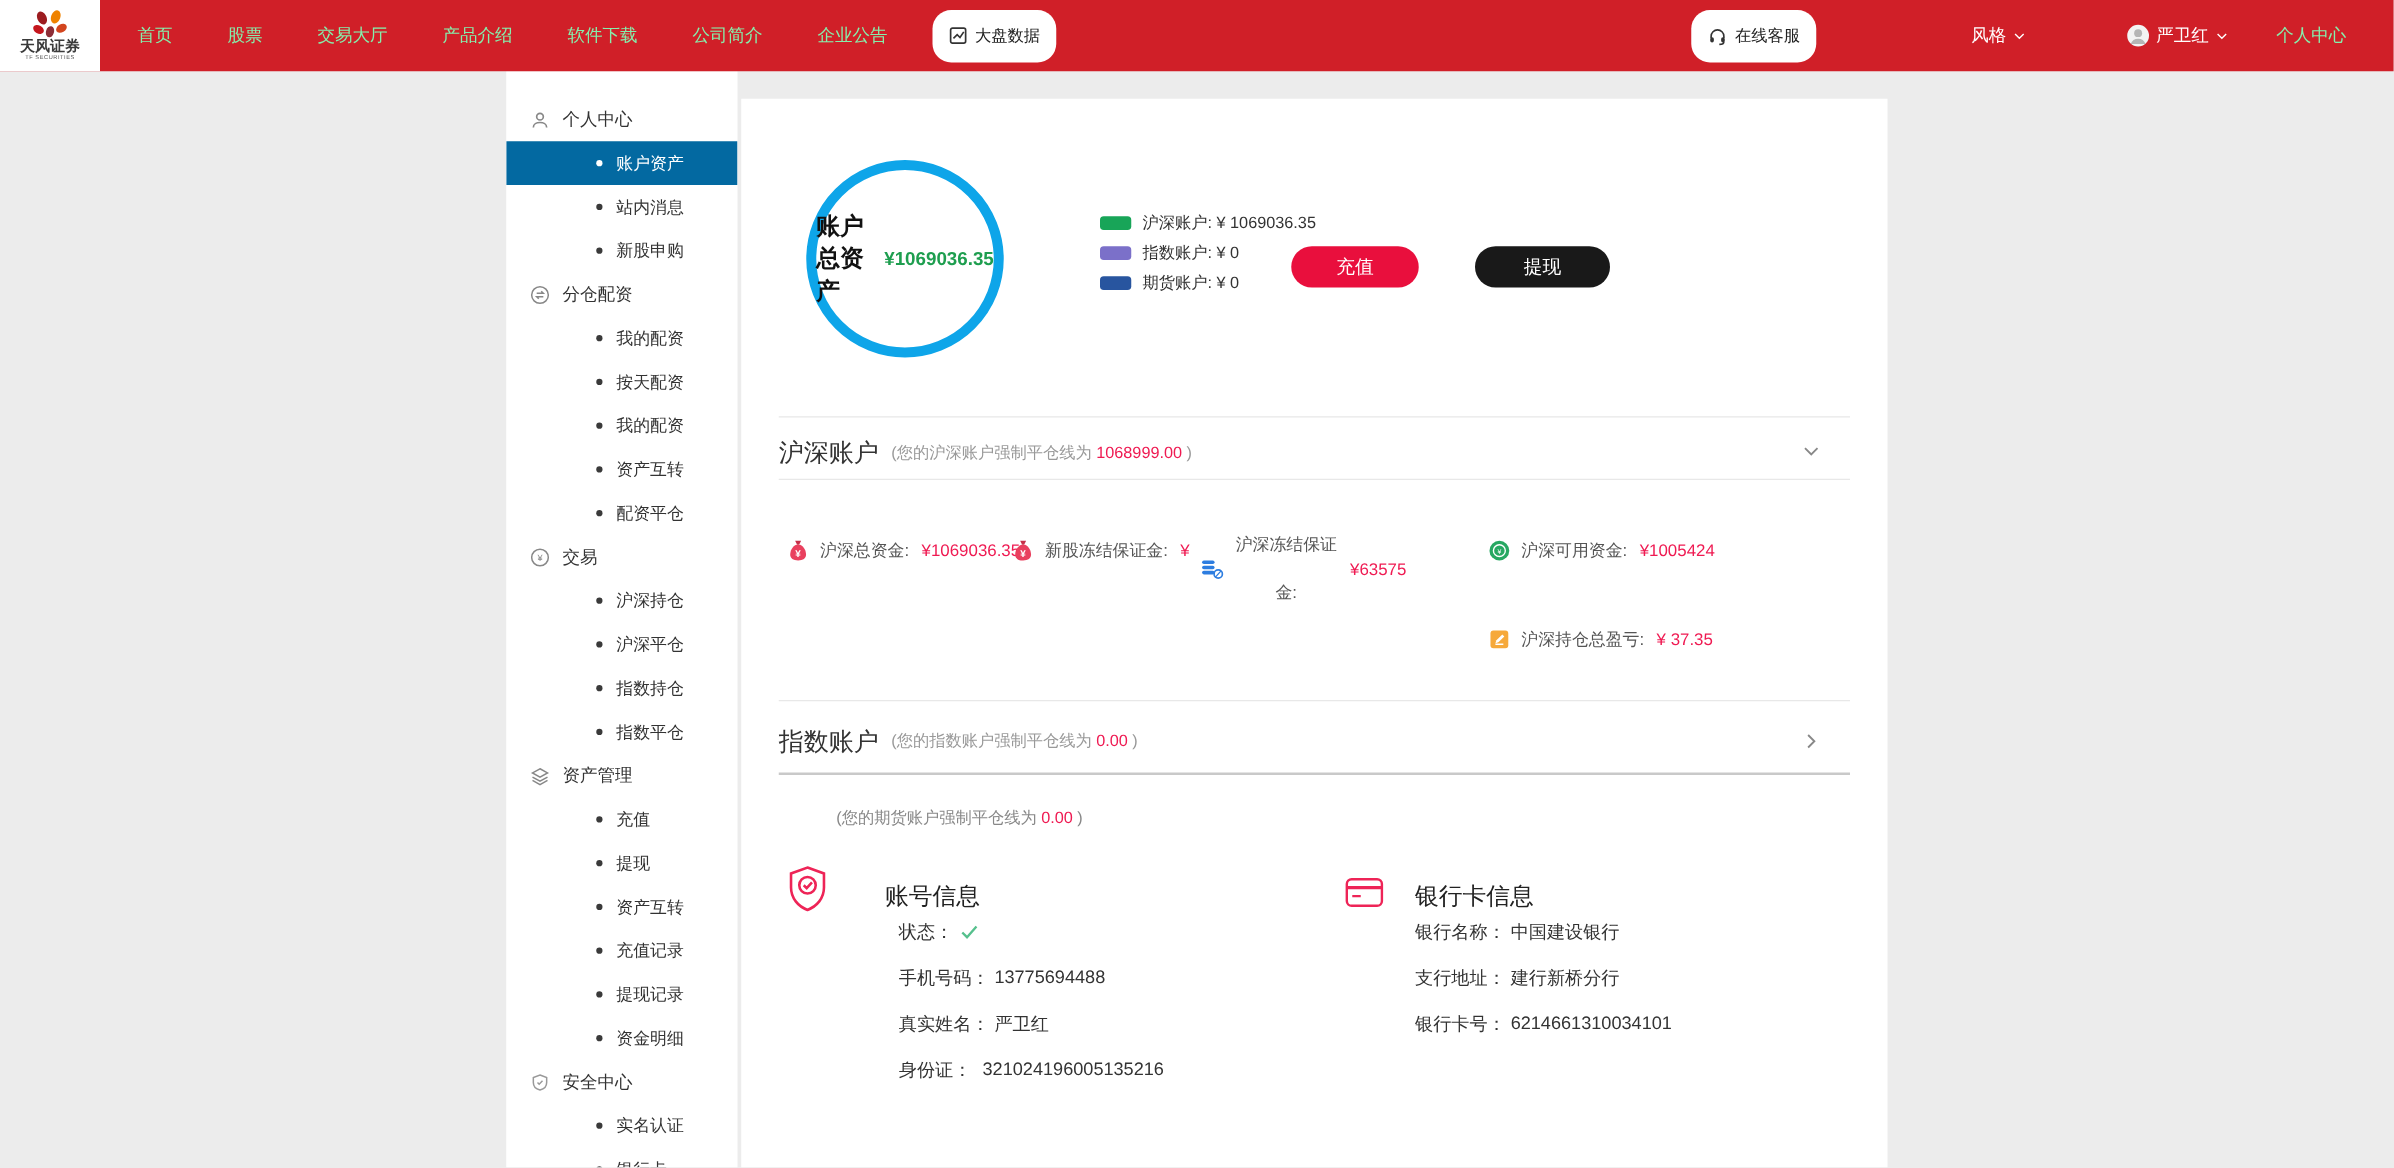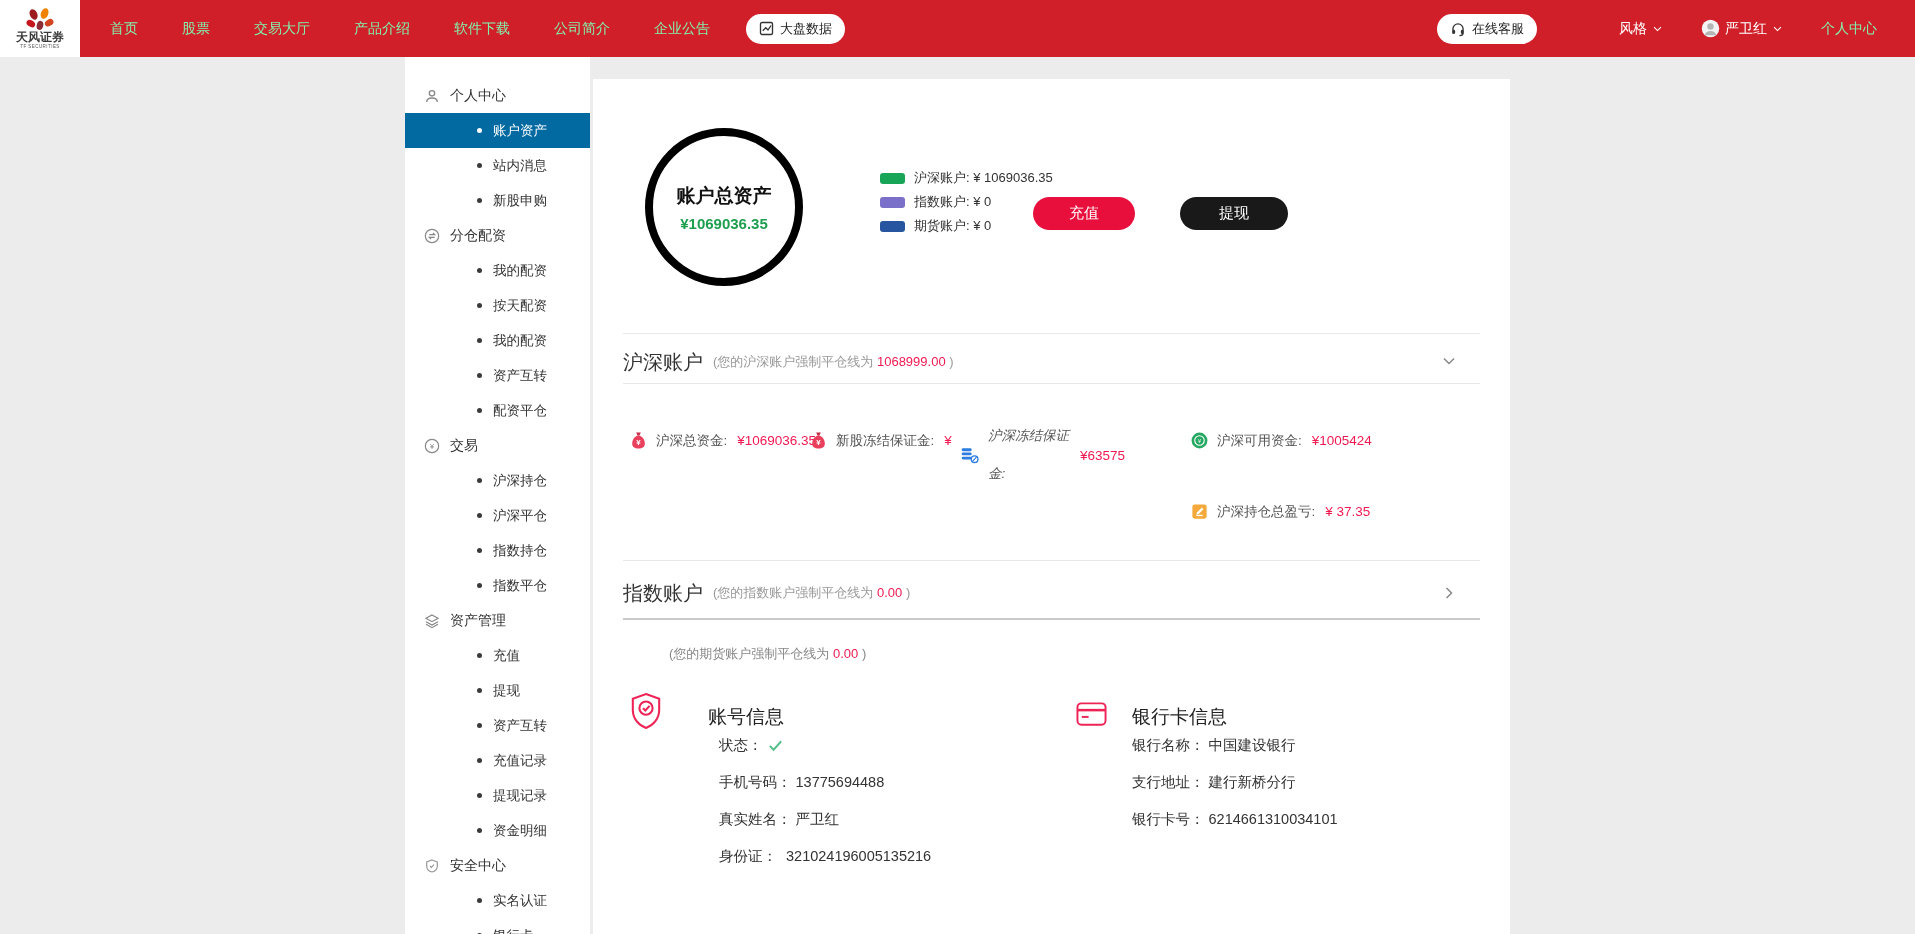--- a/index.html
+++ b/index.html
@@ -8,54 +8,54 @@
     width:1915px; height:934px; overflow:hidden; position:relative;
     background:#ececec; font-family:"Liberation Sans","DejaVu Sans",sans-serif;
   }
   
   .topnav { position:absolute; top:0; left:0; width:1915px; height:57px; background:#d01f28; display:flex; align-items:center; z-index:5; }
   .logo { width:80px; height:57px; background:#fff; display:flex; flex-direction:column; align-items:center; justify-content:center; flex:none; }
   .logo-title { font-size:12px; font-weight:bold; color:#3a3a3a; line-height:12px; margin-top:1px; }
   .logo-sub { font-size:5px; color:#555; letter-spacing:.5px; transform:scale(.9); }
   .nav-items { display:flex; align-items:center; height:100%; margin-left:8px; }
   .nav-item { padding:0 22px; color:#86efac; font-size:14px; line-height:57px; cursor:pointer; white-space:nowrap; }
-  .pill { background:#fff; border-radius:15px; height:30px; display:flex; align-items:center; gap:6px; padding:0 13px; font-size:13px; color:#222; cursor:pointer; white-space:nowrap; }
+  .pill { background:#fff; border-radius:15px; height:42px; display:flex; align-items:center; gap:6px; padding:0 13px; font-size:13px; color:#222; cursor:pointer; white-space:nowrap; }
   .pill-market { margin-left:14px; }
   .nav-right { margin-left:auto; display:flex; align-items:center; gap:38px; padding-right:38px; color:#fff; font-size:14px; }
   .pill-service { margin-right:44px; }
-  .nav-drop, .nav-user { display:flex; align-items:center; gap:5px; cursor:pointer; white-space:nowrap; }
+  .nav-drop, .nav-user { display:flex; align-items:center; gap:5px; cursor:pointer; white-space:nowrap;margin-left:42px; }
   
   .sidebar { position:absolute; left:405px; top:57px; width:185px; height:877px; background:#fff; padding-top:21px; overflow:hidden; }
   .srow { height:35px; display:flex; align-items:center; color:#333; }
   .srow.head { padding-left:19px; gap:10px; font-size:14px; cursor:pointer; }
   .srow.item { padding-left:72px; gap:11px; font-size:13.5px; cursor:pointer; }
   .dot { width:5px; height:5px; border-radius:50%; background:#3a3a3a; flex:none; }
   .srow.item.active { background:#0369a1; color:#fff; }
   .srow.item.active .dot { background:#fff; }
   
   .panel { position:absolute; left:593px; top:79px; width:917px; height:855px; background:#fff; overflow:hidden; }
-  .circle { position:absolute; left:52px; top:49px; width:158px; height:158px; border:8px solid #000000; border-radius:50%; display:flex; flex-direction:column; align-items:center; justify-content:center; gap:6px; }
+  .circle { position:absolute; left:52px; top:49px; width:158px; height:158px; border:8px solid #0ea5e9; border-radius:50%; display:flex; flex-direction:row; align-items:center; justify-content:center; gap:6px; }
   .circle-title { font-size:19px; font-weight:bold; color:#111; }
   .circle-value { font-size:15px; font-weight:bold; color:#1e9e4f; }
   .legend { position:absolute; left:287px; top:92px; }
   .lrow { display:flex; align-items:center; gap:9px; height:14px; margin-bottom:10px; font-size:13px; color:#333; }
   .swatch { width:25px; height:11px; border-radius:3px; flex:none; }
   .btn { position:absolute; height:33px; border-radius:17px; color:#fff; font-size:15px; font-weight:500; display:flex; align-items:center; justify-content:center; border:none; cursor:pointer; }
   #btn-recharge { left:440px; top:118px; width:102px; background:#e90f3d; }
   #btn-withdraw { left:587px; top:118px; width:108px; background:#191919; }
   .hr { position:absolute; left:30px; width:857px; height:1px; background:#e8e8e8; }
   .hr.thick { height:2px; background:#c9c9c9; }
   .sec-head { position:absolute; left:30px; display:flex; align-items:center; height:40px; }
   .sec-title { font-size:20px; color:#333; }
   .sec-sub { font-size:13px; color:#999; margin-left:10px; }
   .pink { color:#ef1a52; }
   .chev { position:absolute; cursor:pointer; width:16px; height:16px; }
   .stat { position:absolute; display:flex; align-items:center; gap:8px; font-size:13.5px; color:#555; white-space:nowrap; }
   .stat .val { color:#ef1a52; margin-left:2px; }
-  .wrap-label { width:82px; line-height:38px; text-align:left; display:inline-block; white-space:normal;font-style:italic; }
+  .wrap-label { width:82px; line-height:38px; text-align:center; display:inline-block; white-space:normal; }
   .qh-line { position:absolute; left:76px; top:566px; font-size:13px; color:#888; }
   .info-icon { position:absolute; }
   .info-title { position:absolute; font-size:19px; color:#222; }
   .info-rows { position:absolute; font-size:14.5px; color:#333; }
   .irow { height:16px; margin-bottom:21px; display:flex; align-items:center; gap:4px; white-space:nowrap; }
   svg { display:block; }
 </style>
 </head>
 <body>
 

